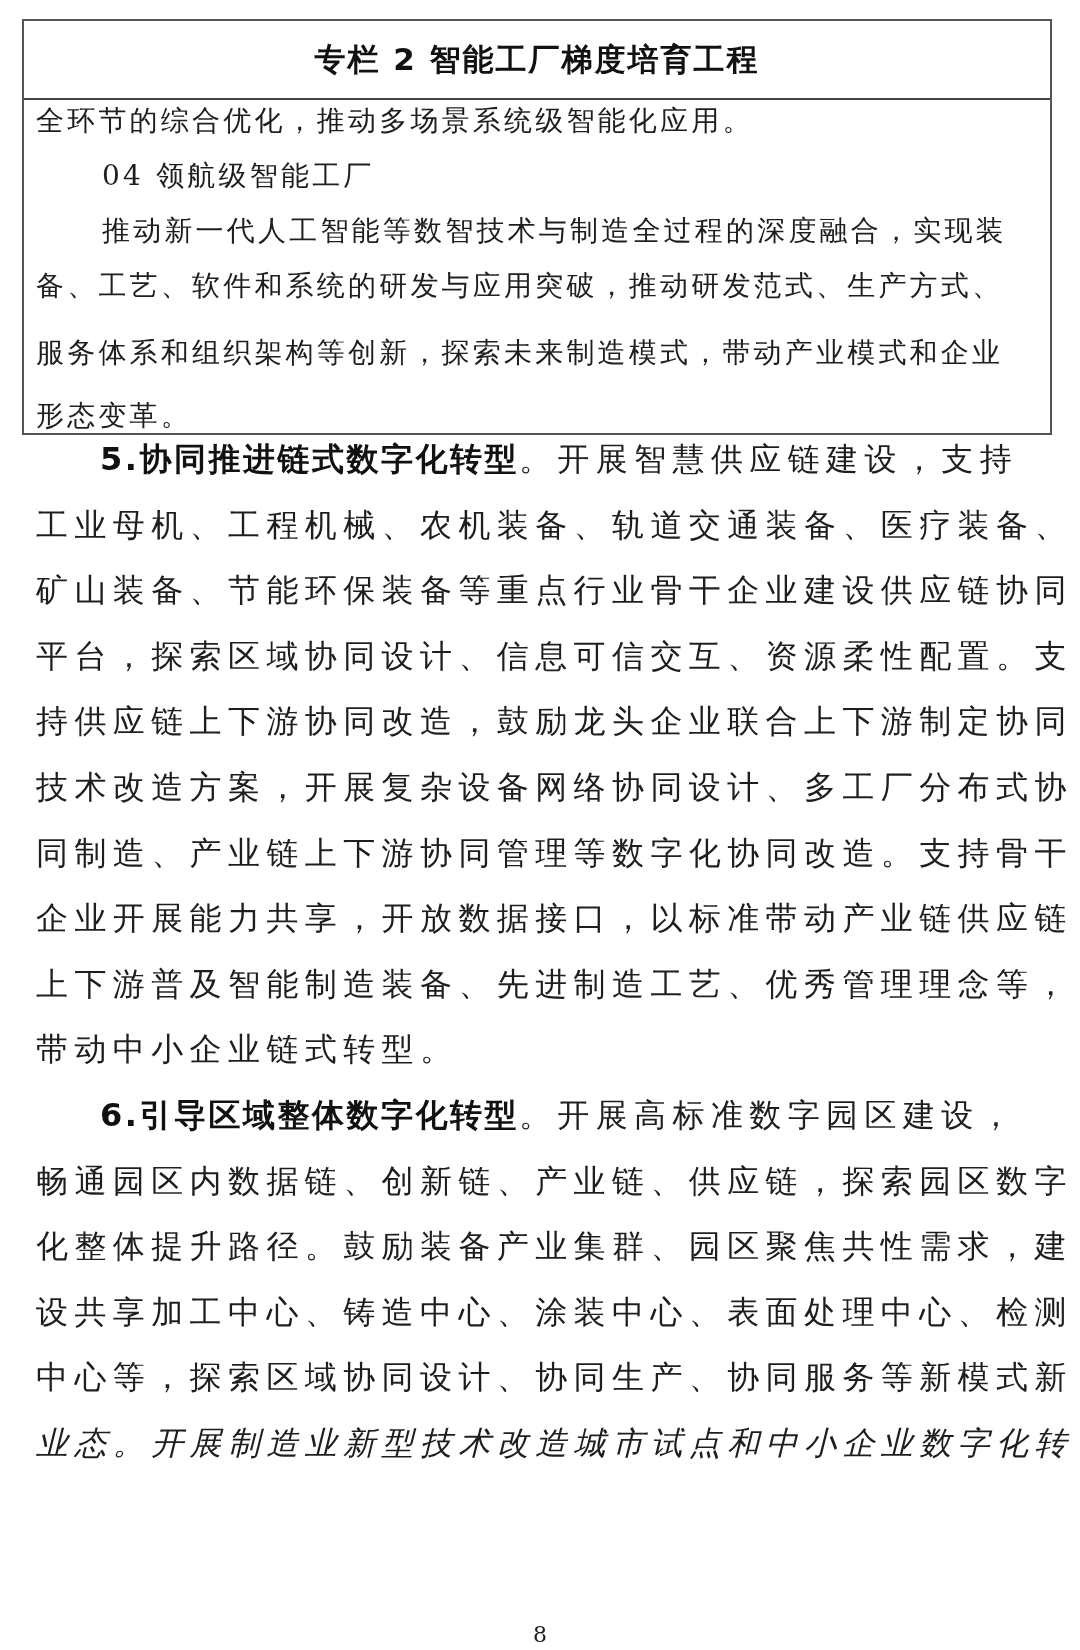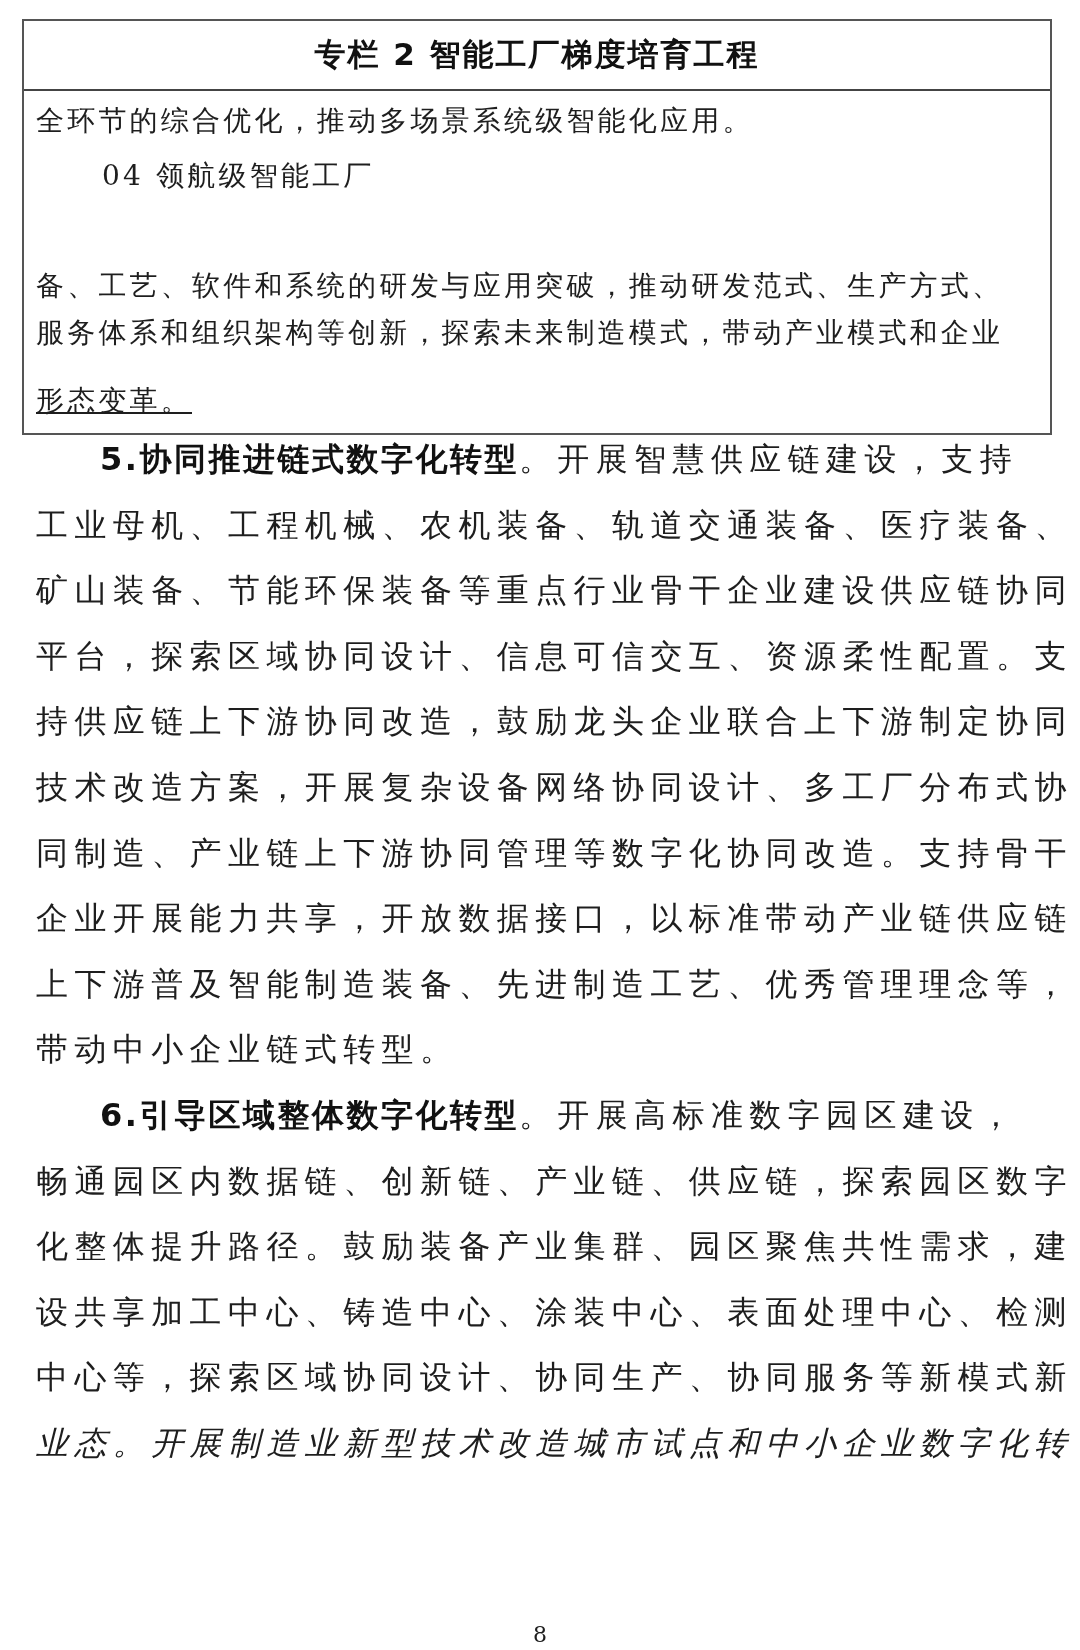--- a/index.html
+++ b/index.html
@@ -22,21 +22,21 @@
       width: 1030px;
       height: 416px;
       border: 2px solid #555555;
       box-sizing: border-box;
     }
     .box-title {
       position: absolute;
       left: 0;
       top: 0;
       width: 100%;
-      height: 70px;
+      height: 79px;
       border-bottom: 2px solid #444444;
       box-sizing: border-box;
       display: flex;
       align-items: center;
       justify-content: center;
       font-family: "DejaVu Sans", "Liberation Sans", sans-serif;
       font-weight: bold;
       font-size: 31px;
       letter-spacing: 2px;
       color: #111111;
@@ -83,23 +83,24 @@
       color: #1e1e1e;
     }
   </style>
 </head>
 <body>
 
 <div class="box">
   <div class="box-title">专栏 2  智能工厂梯度培育工程</div>
   <div class="box-line" style="top:82px;">全环节的综合优化，推动多场景系统级智能化应用。</div>
   <div class="box-line indent" style="top:137px;">04   领航级智能工厂</div>
+  <div class="box-line indent" style="top:192px;">推动新一代人工智能等数智技术与制造全过程的深度融合，实现装</div>
   <div class="box-line" style="top:247px;">备、工艺、软件和系统的研发与应用突破，推动研发范式、生产方式、</div>
-  <div class="box-line" style="top:294px;">服务体系和组织架构等创新，探索未来制造模式，带动产业模式和企业</div>
-  <div class="box-line" style="top:362px;text-decoration:underline;">形态变革。</div>
+  <div class="box-line" style="top:314px;">服务体系和组织架构等创新，探索未来制造模式，带动产业模式和企业</div>
+  <div class="box-line" style="top:377px;">形态变革。</div>
 </div>
 
 <div class="body-line indent" style="top:439px;">
   <span class="heading-bold">5.协同推进链式数字化转型</span><span>。开展智慧供应链建设，支持</span>
 </div>
 <div class="body-line" style="top:505px;">工业母机、工程机械、农机装备、轨道交通装备、医疗装备、</div>
 <div class="body-line" style="top:570px;">矿山装备、节能环保装备等重点行业骨干企业建设供应链协同</div>
 <div class="body-line" style="top:636px;">平台，探索区域协同设计、信息可信交互、资源柔性配置。支</div>
 <div class="body-line" style="top:701px;">持供应链上下游协同改造，鼓励龙头企业联合上下游制定协同</div>
 <div class="body-line" style="top:767px;">技术改造方案，开展复杂设备网络协同设计、多工厂分布式协</div>

